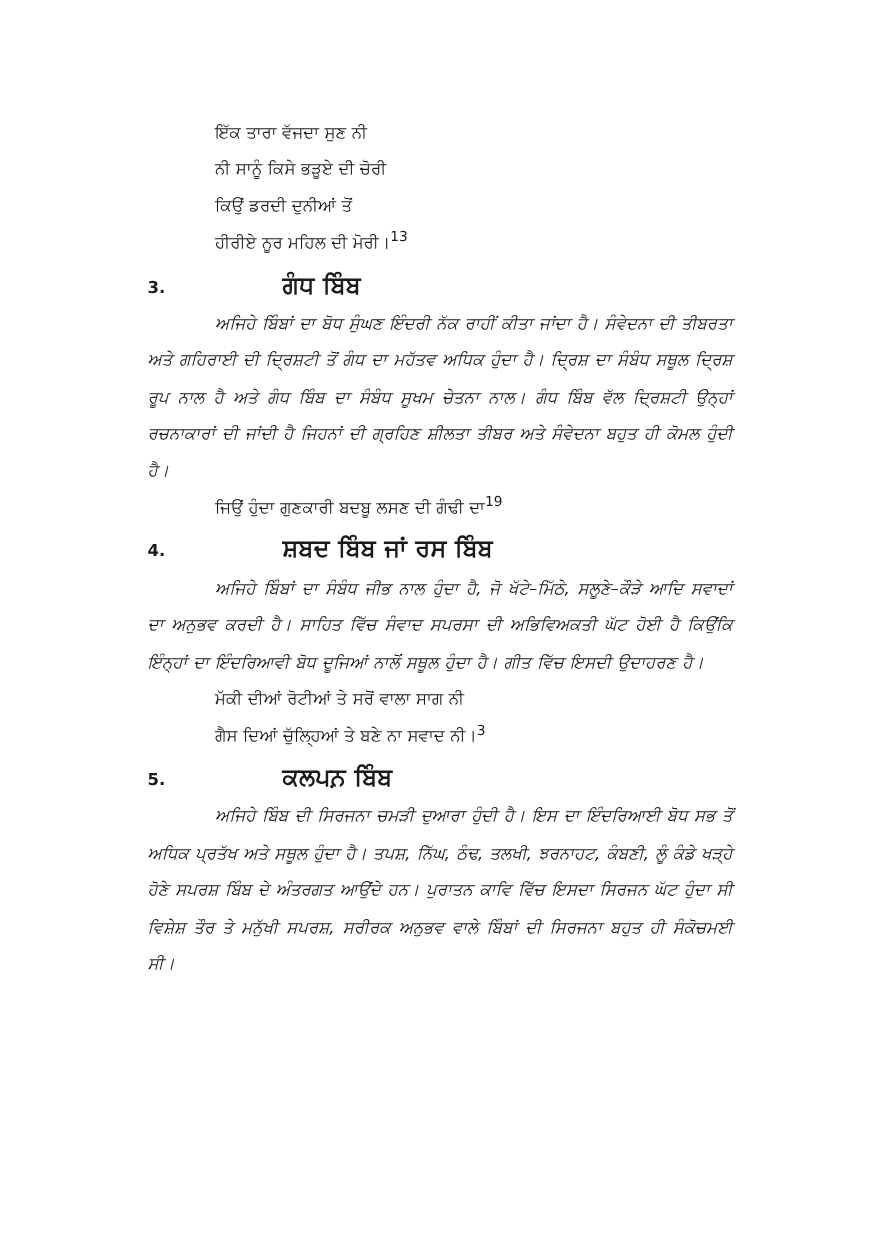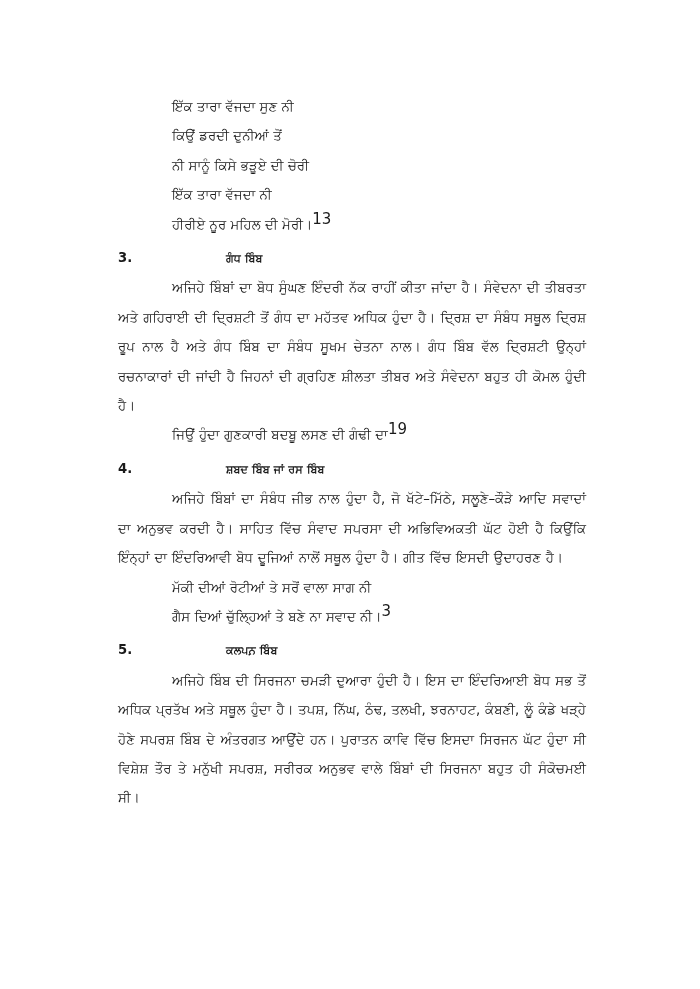--- a/index.html
+++ b/index.html
@@ -33,54 +33,55 @@
   }
   .verse-line {
     font-size: 13.2px;
     line-height: 29.4px;
     margin: 0;
     padding-left: 54px;
     white-space: nowrap;
     letter-spacing: 0.1px;
   }
   .verse-line .fn {
-    font-size: 15px;
+    font-size: 11px;
     vertical-align: super;
     line-height: 0;
     letter-spacing: 0;
   }
   
   .section-head {
     display: flex;
     align-items: baseline;
     margin: 4px 0 0 0;
     line-height: 29.4px;
   }
   .section-num {
     width: 54px;
     flex: 0 0 54px;
     font-size: 13.2px;
     font-weight: bold;
   }
   .section-title {
-    font-size: 11px;
+    font-size: 19px;
     font-weight: bold;
     letter-spacing: 0.2px;
     padding-left: 54px;
   }
   
   .body-para {
     font-size: 13.2px;
     line-height: 29.4px;
     margin: 0;
     text-align: justify;
     text-justify: inter-word;
     text-indent: 54px;
     letter-spacing: 0.05px;
     word-spacing: 0.6px;
+    font-style: italic;
   }
   .body-para.last-full::after {
     content: "";
     display: inline-block;
     width: 100%;
   }
   
   .page-number {
     position: absolute;
     left: 0;
@@ -93,23 +94,22 @@
   }
 </style>
 </head>
 <body>
 
 <div class="page">
   <div class="content">
 
     <div class="verse-block">
       <div class="verse-line"><span>ਇੱਕ ਤਾਰਾ ਵੱਜਦਾ ਸੁਣ ਨੀ</span><span class="fn"></span></div>
+      <div class="verse-line"><span>ਨੀ ਸਾਨੂੰ ਕਿਸੇ ਭੜੂਏ ਦੀ ਚੋਰੀ</span><span class="fn"></span></div>
       <div class="verse-line"><span>ਕਿਉਂ ਡਰਦੀ ਦੁਨੀਆਂ ਤੋਂ</span><span class="fn"></span></div>
-      <div class="verse-line"><span>ਨੀ ਸਾਨੂੰ ਕਿਸੇ ਭੜੂਏ ਦੀ ਚੋਰੀ</span><span class="fn"></span></div>
-      <div class="verse-line"><span>ਇੱਕ ਤਾਰਾ ਵੱਜਦਾ ਨੀ</span><span class="fn"></span></div>
       <div class="verse-line"><span>ਹੀਰੀਏ ਨੂਰ ਮਹਿਲ ਦੀ ਮੋਰੀ।</span><span class="fn">13</span></div>
     </div>
 
     <div class="section-head">
       <span class="section-num">3.</span>
       <span class="section-title">ਗੰਧ ਬਿੰਬ</span>
     </div>
     <p class="body-para">ਅਜਿਹੇ ਬਿੰਬਾਂ ਦਾ ਬੋਧ ਸੁੰਘਣ ਇੰਦਰੀ ਨੱਕ ਰਾਹੀਂ ਕੀਤਾ ਜਾਂਦਾ ਹੈ। ਸੰਵੇਦਨਾ ਦੀ ਤੀਬਰਤਾ ਅਤੇ ਗਹਿਰਾਈ ਦੀ ਦ੍ਰਿਸ਼ਟੀ ਤੋਂ ਗੰਧ ਦਾ ਮਹੱਤਵ ਅਧਿਕ ਹੁੰਦਾ ਹੈ। ਦ੍ਰਿਸ਼ ਦਾ ਸੰਬੰਧ ਸਥੂਲ ਦ੍ਰਿਸ਼ ਰੂਪ ਨਾਲ ਹੈ ਅਤੇ ਗੰਧ ਬਿੰਬ ਦਾ ਸੰਬੰਧ ਸੂਖਮ ਚੇਤਨਾ ਨਾਲ। ਗੰਧ ਬਿੰਬ ਵੱਲ ਦ੍ਰਿਸ਼ਟੀ ਉਨ੍ਹਾਂ ਰਚਨਾਕਾਰਾਂ ਦੀ ਜਾਂਦੀ ਹੈ ਜਿਹਨਾਂ ਦੀ ਗ੍ਰਹਿਣ ਸ਼ੀਲਤਾ ਤੀਬਰ ਅਤੇ ਸੰਵੇਦਨਾ ਬਹੁਤ ਹੀ ਕੋਮਲ ਹੁੰਦੀ ਹੈ।</p>
     <div class="verse-block">
       <div class="verse-line"><span>ਜਿਉਂ ਹੁੰਦਾ ਗੁਣਕਾਰੀ ਬਦਬੂ ਲਸਣ ਦੀ ਗੰਢੀ ਦਾ</span><span class="fn">19</span></div>

